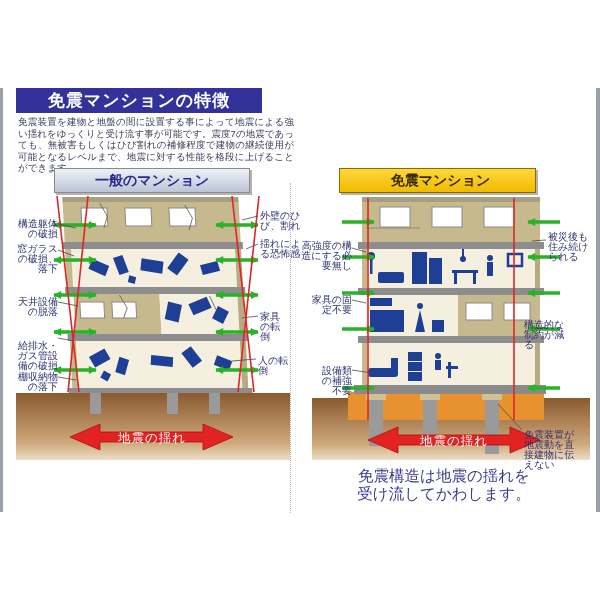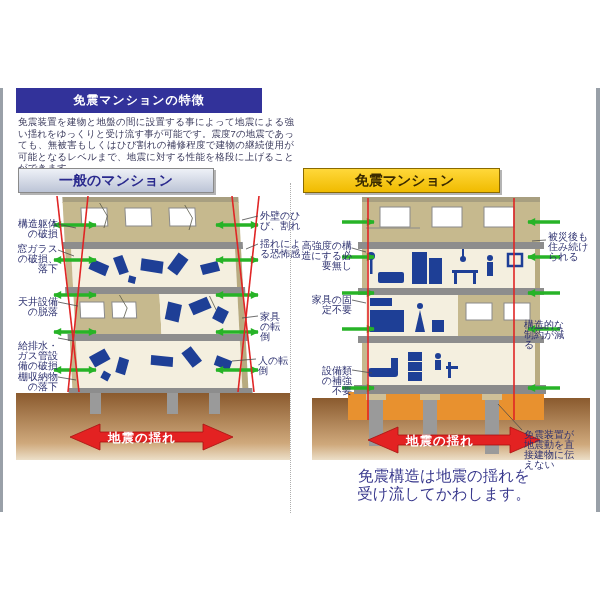--- a/index.html
+++ b/index.html
@@ -1,36 +1,36 @@
 <!DOCTYPE html>
 <html><head>
 <meta charset="utf-8">
 <style>
   html,body{margin:0;padding:0;background:#fff;}
   #stage{position:relative;width:600px;height:600px;background:#ffffff;overflow:hidden;
          font-family:"Liberation Sans","DejaVu Sans",sans-serif;}
   .edge-bar{position:absolute;top:88px;height:424px;width:3px;background:#99a0a8;}
   .title-banner{position:absolute;left:16px;top:88px;width:246px;height:25px;
-    background:#32329a;color:#fff;font-size:12px;font-weight:bold;letter-spacing:1px;
+    background:#32329a;color:#fff;font-size:17px;font-weight:bold;letter-spacing:1px;
     display:flex;align-items:center;justify-content:center;}
   .intro{position:absolute;left:18px;top:116px;width:276px;font-size:9.5px;line-height:11.5px;
     color:#3a3a5c;text-align:justify;}
   .panel-header{position:absolute;top:168px;height:25px;display:flex;align-items:center;
     justify-content:center;font-size:14px;font-weight:bold;border:1px solid #8a8a8a;
-    box-shadow:2px 2px 0 #b4b4b4;box-sizing:border-box;}
+    box-shadow:2px 2px 0 #b4b4b4;box-sizing:border-box;margin-left:36px;}
   .panel-header.general{left:18px;width:196px;color:#2a2a8e;
     background:linear-gradient(#eef1f7,#bcc4d6);}
   .panel-header.isolated{left:303px;width:197px;color:#3b2b00;
     background:linear-gradient(#ffd83a,#f0bb00);border-color:#8a6a00;padding-left:6px;}
   .divider{position:absolute;left:290px;top:183px;height:330px;width:0;
     border-left:1px dotted #aeaeae;}
   .lbl{position:absolute;font-size:10px;line-height:10px;color:#2e3270;}
   .lbl.r{text-align:right;}
-  .shake-label{position:absolute;color:#fff;font-size:12.5px;font-weight:bold;
-    text-align:left;letter-spacing:1px;}
+  .shake-label{position:absolute;color:#fff;font-size:12.5px;font-weight:normal;
+    text-align:center;letter-spacing:1px;}
   .caption{position:absolute;top:467px;width:250px;text-align:center;color:#3a3a8e;
     font-size:15.5px;line-height:18px;}
   svg{position:absolute;}
 </style>
 </head>
 <body>
 
 <div id="stage">
 
   <div class="edge-bar" style="left:0;"></div>

